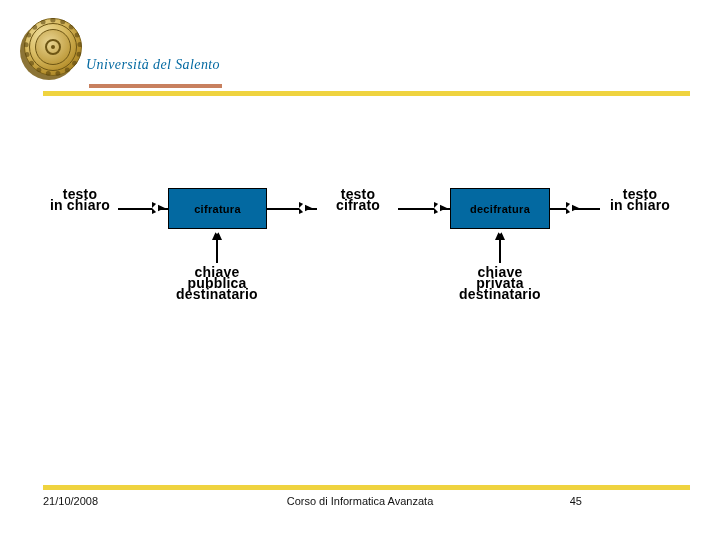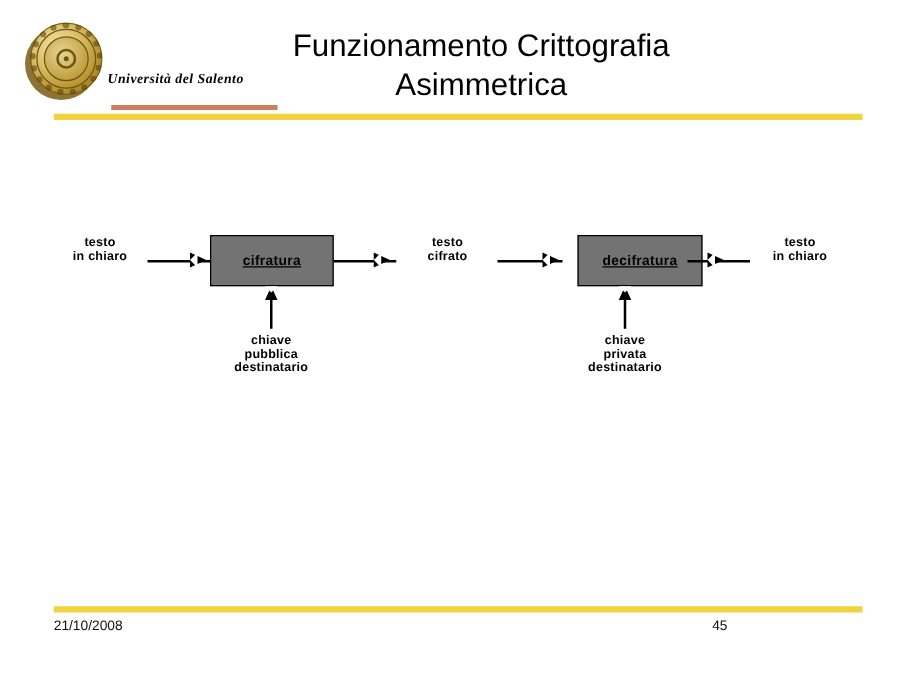--- a/index.html
+++ b/index.html
@@ -85,24 +85,24 @@
     border-radius: 50%;
     border: 5px dotted rgba(80,60,10,0.55);
     box-sizing: border-box;
   }
 
   #university-name {
     position: absolute;
     left: 86px; top: 57px;
     font-family: "Liberation Serif", serif;
     font-style: italic;
-    font-weight: bold;
-    font-size: 11px;
+    font-weight: normal;
+    font-size: 14px;
     letter-spacing: 0.4px;
-    color: #000000;
+    color: #0369a1;
     white-space: nowrap;
   }
   #university-underline {
     position: absolute;
     left: 89px; top: 84px;
     width: 133px; height: 4px;
     background: #c8805f;
   }
   #header-rule {
     position: absolute;
@@ -125,39 +125,38 @@
 
   
   #diagram {
     position: absolute;
     left: 0; top: 150px;
     width: 720px;
     height: 200px;
   }
   .node-label {
     position: absolute;
-    font-size: 10px;
+    font-size: 14px;
     line-height: 11px;
     font-weight: bold;
     text-align: center;
     white-space: pre-line;
     letter-spacing: 0.2px;
   }
   .process-box {
     position: absolute;
     border: 1.5px solid #000000;
-    background: #737373;
+    background: #0369a1;
     box-sizing: border-box;
     display: flex;
     align-items: center;
     justify-content: center;
     font-size: 11px;
     font-weight: bold;
     letter-spacing: 0.3px;
-    text-decoration: underline;
   }
   .conn-line {
     position: absolute;
     background: #000000;
   }
   .conn-h { height: 1.5px; }
   .conn-v { width: 1.5px; }
   .arrow-head {
     position: absolute;
     width: 0; height: 0;
@@ -228,22 +227,20 @@
     <div class="coin-outer"></div>
     <div class="coin-text-arc"></div>
     <div class="coin-ring"></div>
     <div class="coin-ring2"></div>
     <div class="coin-core"></div>
   </div>
 
   <div id="university-name">Università del Salento</div>
   <div id="university-underline"></div>
 
-  <div id="slide-title">Funzionamento Crittografia
-Asimmetrica</div>
 
   <div id="header-rule"></div>
 </div>
 
 <div id="diagram">
 
   <div class="node-label" style="left:40px; top:39px; width:80px;">testo
 in chiaro</div>
 
   <div class="conn-line conn-h" style="left:118px; top:58px; width:50px;"></div>
@@ -256,21 +253,21 @@
   <div class="arrow-head arrow-right" style="left:299px; top:52px;"></div>
   <div class="barb" style="left:299px; top:52px;"></div>
 
   <div class="node-label" style="left:318px; top:39px; width:80px;">testo
 cifrato</div>
 
   <div class="conn-line conn-h" style="left:398px; top:58px; width:52px;"></div>
   <div class="arrow-head arrow-right" style="left:434px; top:52px;"></div>
   <div class="barb" style="left:434px; top:52px;"></div>
 
-  <div class="process-box" style="left:450px; top:38px; width:100px; height:41px;margin-left:12px;">decifratura</div>
+  <div class="process-box" style="left:450px; top:38px; width:100px; height:41px;">decifratura</div>
 
   <div class="conn-line conn-h" style="left:550px; top:58px; width:50px;"></div>
   <div class="arrow-head arrow-right" style="left:566px; top:52px;"></div>
   <div class="barb" style="left:566px; top:52px;"></div>
 
   <div class="node-label" style="left:600px; top:39px; width:80px;">testo
 in chiaro</div>
 
   <div class="conn-line conn-v" style="left:216px; top:80px; height:33px;"></div>
   <div class="arrow-head arrow-up" style="left:212px; top:79px;"></div>
@@ -283,14 +280,15 @@
   <div class="arrow-head arrow-up" style="left:495px; top:79px;"></div>
   <div class="barb-up" style="left:495px; top:79px;"></div>
   <div class="node-label" style="left:440px; top:117px; width:120px;">chiave
 privata
 destinatario</div>
 </div>
 
 <div id="footer-rule"></div>
 <div id="slide-footer">
   <div id="footer-date">21/10/2008</div>
+  <div id="footer-course">Corso di Informatica Avanzata</div>
   <div id="footer-page">45</div>
 </div>
 
 </body></html>

